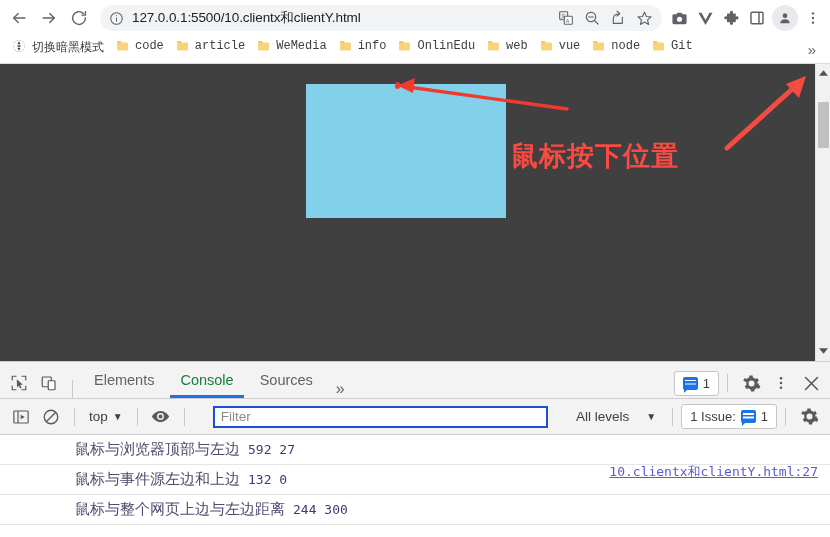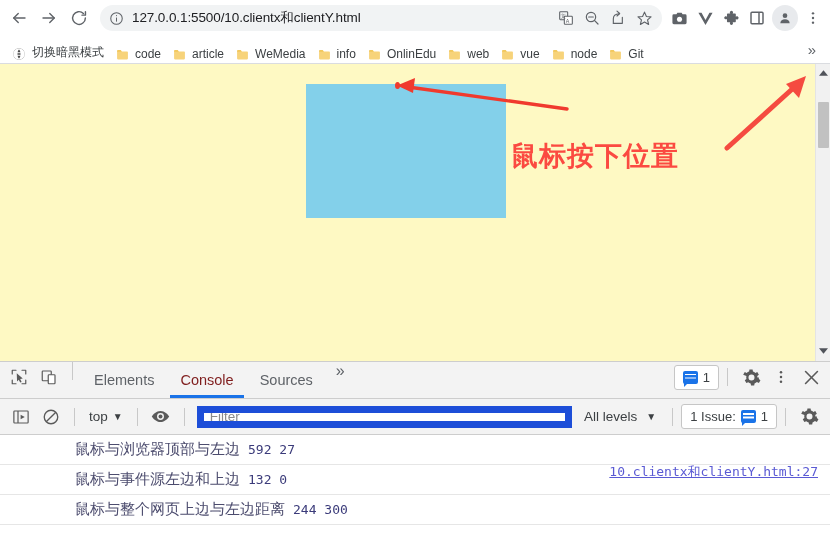--- a/index.html
+++ b/index.html
@@ -118,25 +118,26 @@
     padding: 0 6px;
     box-sizing: border-box;
     border-bottom: 1px solid #dadce0;
     font-size: 12px;
     color: #3c4043;
     overflow: hidden;
     white-space: nowrap;
   }
   .bm {
     display: flex;
-    align-items: flex-end;
+    align-items: flex-start;
     height: 22px;
     padding: 0 6px;
     border-radius: 3px;
     flex: 0 0 auto;
+    font-family: Liberation Mono, monospace;
   }
   .bm .folder {
     width: 13px;
     height: 13px;
     margin-right: 6px;
     flex: 0 0 auto;
     position: relative;
   }
   .bm .folder svg { display: block; }
   .bm .globe {
@@ -158,21 +159,21 @@
   .viewport {
     position: relative;
     flex: 0 0 auto;
     height: 297px;
     background: #fff;
     overflow: hidden;
   }
   .page-canvas {
     position: absolute;
     inset: 0 15px 0 0;
-    background: #fef9c3;
+    background: #404040;
   }
   .blue-box {
     position: absolute;
     left: 306px;
     top: 20px;
     width: 200px;
     height: 134px;
     background: #83d0ea;
   }
   .red-dot {
@@ -243,21 +244,21 @@
     display: flex;
     flex-direction: column;
     background: #fff;
     border-top: 1px solid #cdcdcd;
     min-height: 0;
   }
   .dt-tabbar {
     height: 37px;
     background: #f3f3f3;
     display: flex;
-    align-items: flex-start;
+    align-items: flex-end;
     border-bottom: 1px solid #cdcdcd;
     flex: 0 0 auto;
     padding: 0 4px;
     box-sizing: border-box;
   }
   .dt-tool {
     width: 30px;
     height: 30px;
     display: flex;
     align-items: center;
@@ -276,21 +277,21 @@
     font-size: 14.5px;
     color: #5f6368;
     padding: 0 13px;
     height: 36px;
     line-height: 36px;
     flex: 0 0 auto;
     position: relative;
     white-space: nowrap;
   }
   .dt-tab.active {
-    color: #7f1d1d;
+    color: #15803d;
   }
   .dt-tab.active:after {
     content: "";
     position: absolute;
     left: 3px;
     right: 3px;
     bottom: 0;
     height: 3px;
     background: #1a73e8;
   }
@@ -359,38 +360,38 @@
     display: flex;
     align-items: center;
     gap: 5px;
     padding: 0 6px;
     flex: 0 0 auto;
   }
   .caret { font-size: 10px; color: #3c4043; }
   .filter-input {
     flex: 1 1 auto;
     height: 22px;
-    border: 7px solid #1d4ed8;
+    border: 2px solid #1d4ed8;
     background: #fff;
     font-size: 13.5px;
     color: #3c4043;
     padding: 0 6px;
     box-sizing: border-box;
-    margin: 0 4px;
+    margin: 0 20px;
     border-radius: 0;
     font-family: "Liberation Sans", sans-serif;
     min-width: 0;
   }
   .filter-input::placeholder { color: #8a8a8a; }
   .levels-select {
     font-size: 13.5px;
     color: #3c4043;
     display: flex;
     align-items: center;
-    gap: 9px;
+    gap: 17px;
     padding: 0 8px;
     flex: 0 0 auto;
   }
 
   
   .console-body {
     flex: 1 1 auto;
     overflow: hidden;
     background: #fff;
     min-height: 0;

